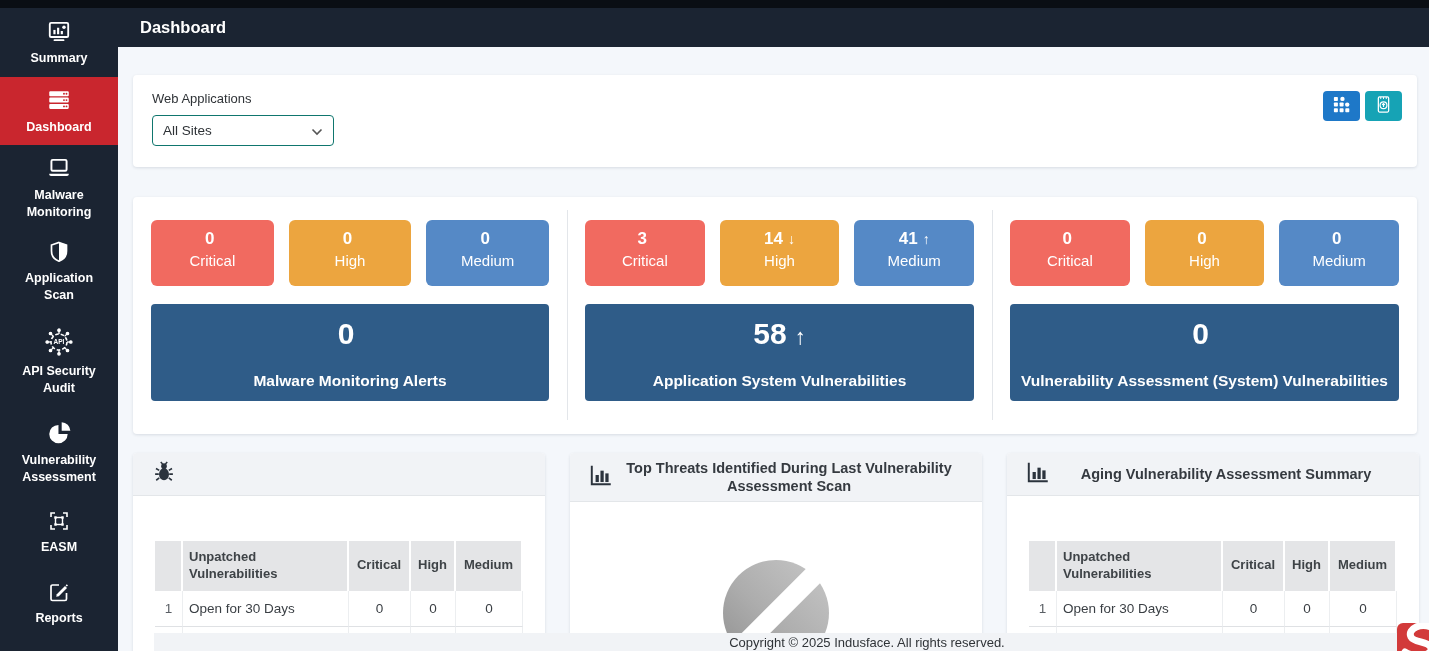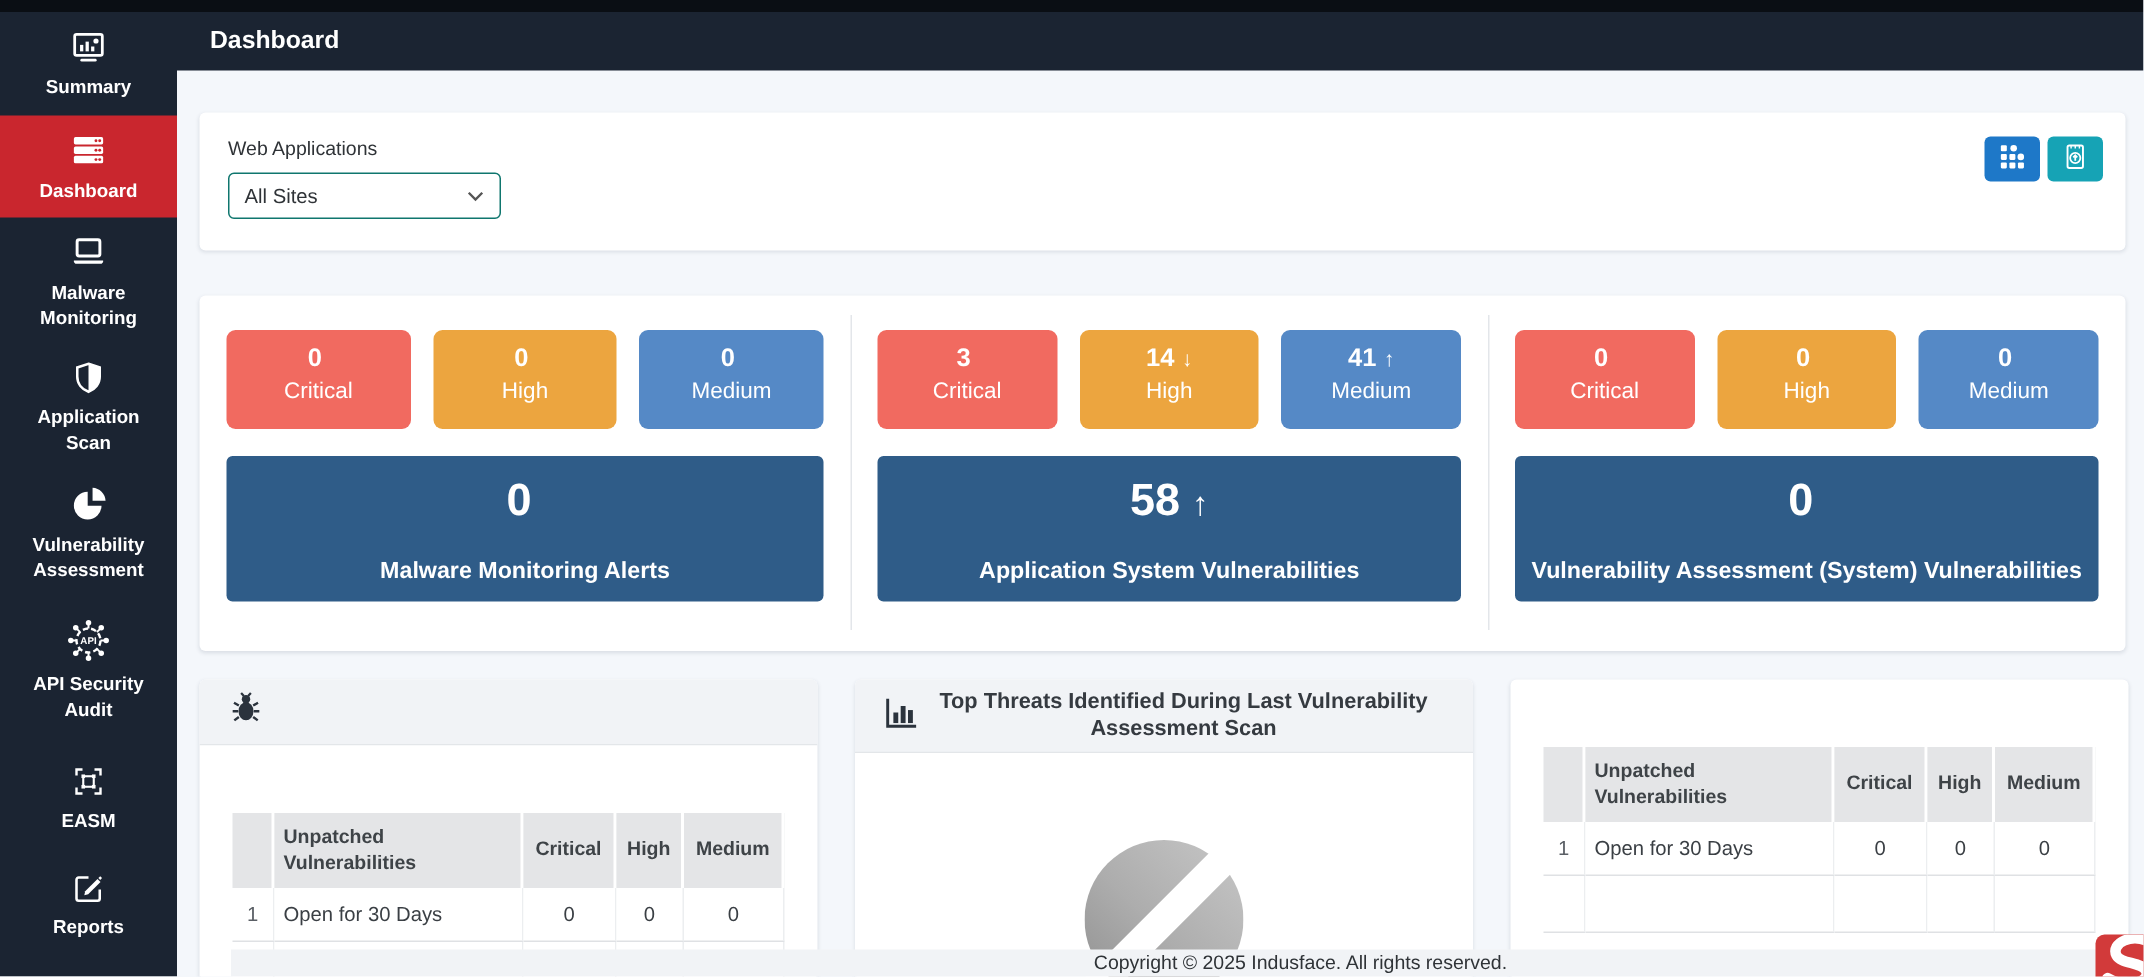--- a/index.html
+++ b/index.html
@@ -128,30 +128,20 @@
   </div>
 
   <div class="side-item">
     <span class="side-icon">
       <svg viewBox="0 0 24 24" width="24" height="24">
         <path d="M12 2.5 L19.5 5 V11 C19.5 15.8 16.4 19.6 12 21.2 C7.6 19.6 4.5 15.8 4.5 11 V5 Z" fill="none" stroke="#fff" stroke-width="1.7"></path>
         <path d="M12 2.5 L19.5 5 V11 C19.5 15.8 16.4 19.6 12 21.2 Z" fill="#fff"></path>
       </svg>
     </span>
     <span class="lbl">Application Scan</span>
-  </div>
-
-  <div class="side-item">
-    <span class="side-icon">
-      <svg viewBox="0 0 24 24" width="26" height="26">
-        <path d="M11.5 4.5 A8.5 8.5 0 1 0 20 13 L11.5 13 Z" fill="#fff"></path>
-        <path d="M14.5 2 A8.5 8.5 0 0 1 22.5 10 L14.5 10 Z" fill="#fff"></path>
-      </svg>
-    </span>
-    <span class="lbl">Vulnerability Assessment</span>
   </div>
 
   <div class="side-item pad-lg">
     <span class="side-icon">
       <svg viewBox="0 0 30 30" width="30" height="30">
         <circle cx="15" cy="15" r="8" fill="none" stroke="#fff" stroke-width="1.6" stroke-dasharray="3.6 2"></circle>
         <text x="15" y="17.4" font-size="6.5" font-weight="bold" fill="#fff" text-anchor="middle" font-family="Liberation Sans, sans-serif">API</text>
         <g stroke="#fff" stroke-width="1.3" fill="#fff">
           <line x1="15" y1="7" x2="15" y2="4.2"></line>
             <circle cx="15" cy="3.2" r="1.2"></circle>
@@ -166,20 +156,30 @@
           <line x1="20.6" y1="9.4" x2="22.6" y2="7.4"></line>
             <circle cx="23.5" cy="6.5" r="1.2"></circle>
           <line x1="9.4" y1="20.6" x2="7.4" y2="22.6"></line>
             <circle cx="6.5" cy="23.5" r="1.2"></circle>
           <line x1="20.6" y1="20.6" x2="22.6" y2="22.6"></line>
             <circle cx="23.5" cy="23.5" r="1.2"></circle>
         </g>
       </svg>
     </span>
     <span class="lbl">API Security Audit</span>
+  </div>
+
+  <div class="side-item">
+    <span class="side-icon">
+      <svg viewBox="0 0 24 24" width="26" height="26">
+        <path d="M11.5 4.5 A8.5 8.5 0 1 0 20 13 L11.5 13 Z" fill="#fff"></path>
+        <path d="M14.5 2 A8.5 8.5 0 0 1 22.5 10 L14.5 10 Z" fill="#fff"></path>
+      </svg>
+    </span>
+    <span class="lbl">Vulnerability Assessment</span>
   </div>
 
   <div class="side-item pad-lg">
     <span class="side-icon">
       <svg viewBox="0 0 24 24" width="24" height="24">
         <path d="M4 8 V4 H8 M16 4 H20 V8 M20 16 V20 H16 M8 20 H4 V16" fill="none" stroke="#fff" stroke-width="1.6"></path>
         <rect x="8.5" y="8.5" width="7" height="7" fill="none" stroke="#fff" stroke-width="1.4"></rect>
         <rect x="7.3" y="7.3" width="2.4" height="2.4" fill="#fff"></rect>
         <rect x="14.3" y="7.3" width="2.4" height="2.4" fill="#fff"></rect>
         <rect x="7.3" y="14.3" width="2.4" height="2.4" fill="#fff"></rect>
@@ -372,20 +372,31 @@
           </linearGradient>
         </defs>
         <circle cx="50" cy="50" r="50" fill="url(#nd)"></circle>
         <rect x="-12" y="40.5" width="124" height="19" fill="#ffffff" transform="rotate(-45 50 50)"></rect>
       </svg>
     </span>
   </div>
 </div>
 
 <div class="panel p3">
+  <div class="panel-header">
+    <span>
+      <svg viewBox="0 0 24 24" width="26" height="26">
+        <path d="M3.5 3.5 V20.5 H21" fill="none" stroke="#2b333d" stroke-width="1.8"></path>
+        <rect x="7" y="12" width="3" height="6.5" fill="#2b333d"></rect>
+        <rect x="11.5" y="8" width="3" height="10.5" fill="#2b333d"></rect>
+        <rect x="16" y="10.5" width="3" height="8" fill="#2b333d"></rect>
+      </svg>
+    </span>
+    <div class="panel-title">Aging Vulnerability Assessment Summary</div>
+  </div>
   <div class="panel-body">
     <table class="aging">
       <thead>
         <tr>
           <th class="idx"></th>
           <th class="name">Unpatched Vulnerabilities</th>
           <th class="crit">Critical</th>
           <th class="hi">High</th>
           <th class="med">Medium</th>
         </tr>

